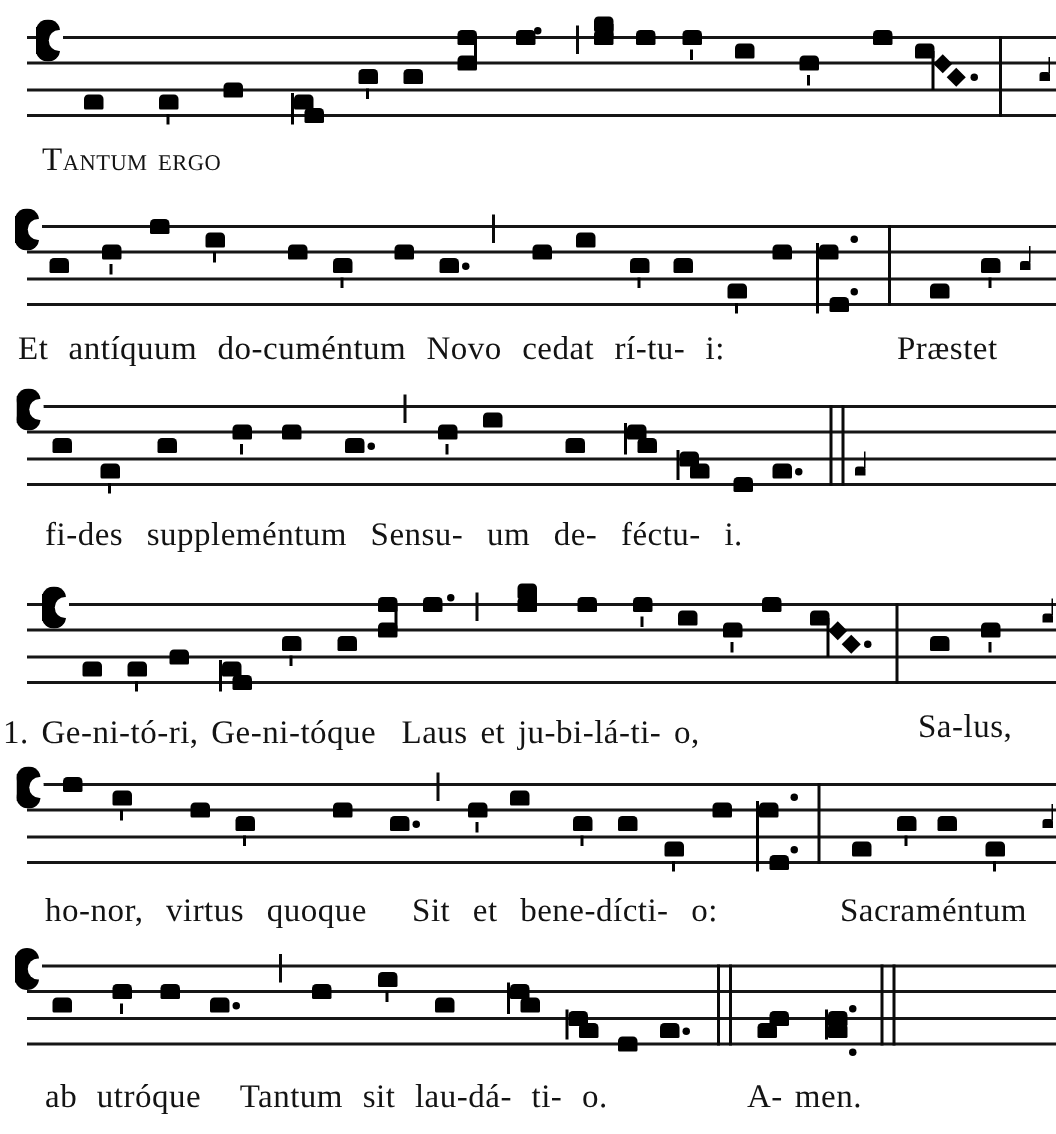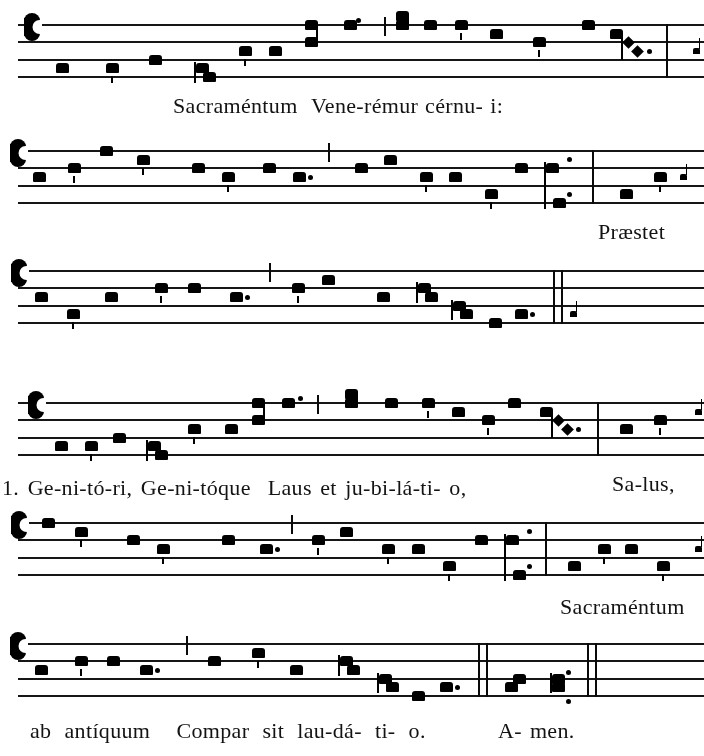--- a/index.html
+++ b/index.html
@@ -59,21 +59,21 @@
     <div class="st" style="left: 538px; top: 50.3333px; width: 2px; height: 7px;"></div>
     <div class="n" style="left: 582px; top: 20px;"></div>
     <div class="n" style="left: 610px; top: 28.6667px;"></div>
     <div class="st" style="left: 621.3px; top: 33.6667px; width: 1.8px; height: 26px;"></div>
     <div class="dm" style="left: 624px; top: 37.8333px;"></div>
     <div class="dm" style="left: 633px; top: 46.5px;"></div>
     <div class="dt" style="left: 647px; top: 48.5px;"></div>
     <div class="bar" style="left: 666px; top: 24px; width: 2.2px; height: 54px;"></div>
     <div class="cu" style="left: 693px; top: 48px;"></div>
     <div class="st" style="left: 698.8px; top: 38px; width: 1.6px; height: 11px;"></div>
-    <div class="lyr" style="left: 173px; top: 94px; word-spacing: 0.05em;">Sacraméntum  Vene-rémur cérnu- i:</div>
+    <div class="lyr sc" style="left: 28px; top: 94px; word-spacing: 0.05em;">Tantum ergo</div>
     <div class="ln" style="left: 18px; width: 686px; top: 150.15px;"></div>
     <div class="ln" style="left: 18px; width: 686px; top: 167.483px;"></div>
     <div class="ln" style="left: 18px; width: 686px; top: 184.817px;"></div>
     <div class="ln" style="left: 18px; width: 686px; top: 202.15px;"></div>
     <div class="clef" style="left: 10px; top: 139px;"><svg width="18" height="28" viewBox="0 0 18 28">
         <ellipse cx="8" cy="7.5" rx="8" ry="7.5" fill="#000"></ellipse>
         <ellipse cx="8" cy="20.5" rx="8" ry="7.5" fill="#000"></ellipse>
         <rect x="0" y="5" width="5" height="18" fill="#000"></rect>
         <circle cx="15.5" cy="14" r="7" fill="#fff"></circle>
         <rect x="11" y="11.5" width="7" height="5" fill="#fff"></rect>
@@ -103,20 +103,21 @@
     <div class="n" style="left: 545.5px; top: 163.333px;"></div>
     <div class="n" style="left: 552.5px; top: 198px;"></div>
     <div class="dt" style="left: 567px; top: 157.167px;"></div>
     <div class="dt" style="left: 567px; top: 191.833px;"></div>
     <div class="bar" style="left: 592px; top: 150px; width: 2.2px; height: 54px;"></div>
     <div class="n" style="left: 620px; top: 189.333px;"></div>
     <div class="n" style="left: 654px; top: 172px;"></div>
     <div class="st" style="left: 659px; top: 185px; width: 2px; height: 7px;"></div>
     <div class="cu" style="left: 680px; top: 174px;"></div>
     <div class="st" style="left: 685.8px; top: 164px; width: 1.6px; height: 11px;"></div>
+    <div class="lyr" style="left: 12px; top: 220px; word-spacing: 0.35em;">Et antíquum do-cuméntum Novo cedat rí-tu- i:</div>
     <div class="lyr" style="left: 598px; top: 220px; word-spacing: 0em;">Præstet</div>
     <div class="ln" style="left: 18px; width: 686px; top: 270.15px;"></div>
     <div class="ln" style="left: 18px; width: 686px; top: 287.483px;"></div>
     <div class="ln" style="left: 18px; width: 686px; top: 304.817px;"></div>
     <div class="ln" style="left: 18px; width: 686px; top: 322.15px;"></div>
     <div class="clef" style="left: 11px; top: 259px;"><svg width="18" height="28" viewBox="0 0 18 28">
         <ellipse cx="8" cy="7.5" rx="8" ry="7.5" fill="#000"></ellipse>
         <ellipse cx="8" cy="20.5" rx="8" ry="7.5" fill="#000"></ellipse>
         <rect x="0" y="5" width="5" height="18" fill="#000"></rect>
         <circle cx="15.5" cy="14" r="7" fill="#fff"></circle>
@@ -142,20 +143,21 @@
     <div class="st" style="left: 451px; top: 299.667px; width: 1.8px; height: 20.6667px;"></div>
     <div class="n" style="left: 452.5px; top: 300.667px;"></div>
     <div class="n" style="left: 459.5px; top: 309.333px;"></div>
     <div class="n" style="left: 489px; top: 318px;"></div>
     <div class="n" style="left: 515px; top: 309.333px;"></div>
     <div class="dt" style="left: 530px; top: 311.833px;"></div>
     <div class="bar" style="left: 553px; top: 270px; width: 2.4px; height: 54px;"></div>
     <div class="bar" style="left: 561px; top: 270px; width: 2.4px; height: 54px;"></div>
     <div class="cu" style="left: 570px; top: 311.333px;"></div>
     <div class="st" style="left: 575.8px; top: 301.333px; width: 1.6px; height: 11px;"></div>
+    <div class="lyr" style="left: 30px; top: 344px; word-spacing: 0.45em;">fi-des suppleméntum Sensu- um de- féctu- i.</div>
     <div class="ln" style="left: 18px; width: 686px; top: 402.15px;"></div>
     <div class="ln" style="left: 18px; width: 686px; top: 419.483px;"></div>
     <div class="ln" style="left: 18px; width: 686px; top: 436.817px;"></div>
     <div class="ln" style="left: 18px; width: 686px; top: 454.15px;"></div>
     <div class="clef" style="left: 28px; top: 391px;"><svg width="18" height="28" viewBox="0 0 18 28">
         <ellipse cx="8" cy="7.5" rx="8" ry="7.5" fill="#000"></ellipse>
         <ellipse cx="8" cy="20.5" rx="8" ry="7.5" fill="#000"></ellipse>
         <rect x="0" y="5" width="5" height="18" fill="#000"></rect>
         <circle cx="15.5" cy="14" r="7" fill="#fff"></circle>
         <rect x="11" y="11.5" width="7" height="5" fill="#fff"></rect>
@@ -236,20 +238,21 @@
     <div class="dt" style="left: 527px; top: 563.833px;"></div>
     <div class="bar" style="left: 545px; top: 522px; width: 2.2px; height: 54px;"></div>
     <div class="n" style="left: 568px; top: 561.333px;"></div>
     <div class="n" style="left: 598px; top: 544px;"></div>
     <div class="st" style="left: 603px; top: 557px; width: 2px; height: 7px;"></div>
     <div class="n" style="left: 625px; top: 544px;"></div>
     <div class="n" style="left: 657px; top: 561.333px;"></div>
     <div class="st" style="left: 662px; top: 574.333px; width: 2px; height: 7px;"></div>
     <div class="cu" style="left: 695px; top: 546px;"></div>
     <div class="st" style="left: 700.8px; top: 536px; width: 1.6px; height: 11px;"></div>
+    <div class="lyr" style="left: 30px; top: 595px; word-spacing: 0.42em;">ho-nor, virtus quoque  Sit et bene-dícti- o:</div>
     <div class="lyr" style="left: 560px; top: 595px; word-spacing: 0em;">Sacraméntum</div>
     <div class="ln" style="left: 18px; width: 686px; top: 643.15px;"></div>
     <div class="ln" style="left: 18px; width: 686px; top: 660.483px;"></div>
     <div class="ln" style="left: 18px; width: 686px; top: 677.817px;"></div>
     <div class="ln" style="left: 18px; width: 686px; top: 695.15px;"></div>
     <div class="clef" style="left: 10px; top: 632px;"><svg width="18" height="28" viewBox="0 0 18 28">
         <ellipse cx="8" cy="7.5" rx="8" ry="7.5" fill="#000"></ellipse>
         <ellipse cx="8" cy="20.5" rx="8" ry="7.5" fill="#000"></ellipse>
         <rect x="0" y="5" width="5" height="18" fill="#000"></rect>
         <circle cx="15.5" cy="14" r="7" fill="#fff"></circle>
@@ -279,15 +282,15 @@
     <div class="bar" style="left: 486px; top: 643px; width: 2.4px; height: 54px;"></div>
     <div class="n" style="left: 505px; top: 682.333px;"></div>
     <div class="n" style="left: 513px; top: 673.667px;"></div>
     <div class="st" style="left: 550px; top: 672.667px; width: 1.8px; height: 20.6667px;"></div>
     <div class="n" style="left: 551.5px; top: 673.667px;"></div>
     <div class="n" style="left: 551.5px; top: 682.333px;"></div>
     <div class="dt" style="left: 566px; top: 670.1px;"></div>
     <div class="dt" style="left: 566px; top: 698.7px;"></div>
     <div class="bar" style="left: 587px; top: 643px; width: 2.4px; height: 54px;"></div>
     <div class="bar" style="left: 595px; top: 643px; width: 2.4px; height: 54px;"></div>
-    <div class="lyr" style="left: 30px; top: 719px; word-spacing: 0.33em;">ab antíquum  Compar sit lau-dá- ti- o.</div>
+    <div class="lyr" style="left: 30px; top: 719px; word-spacing: 0.33em;">ab utróque  Tantum sit lau-dá- ti- o.</div>
     <div class="lyr" style="left: 498px; top: 719px; word-spacing: 0.1em;">A- men.</div>
   </div>
 
 </body></html>

